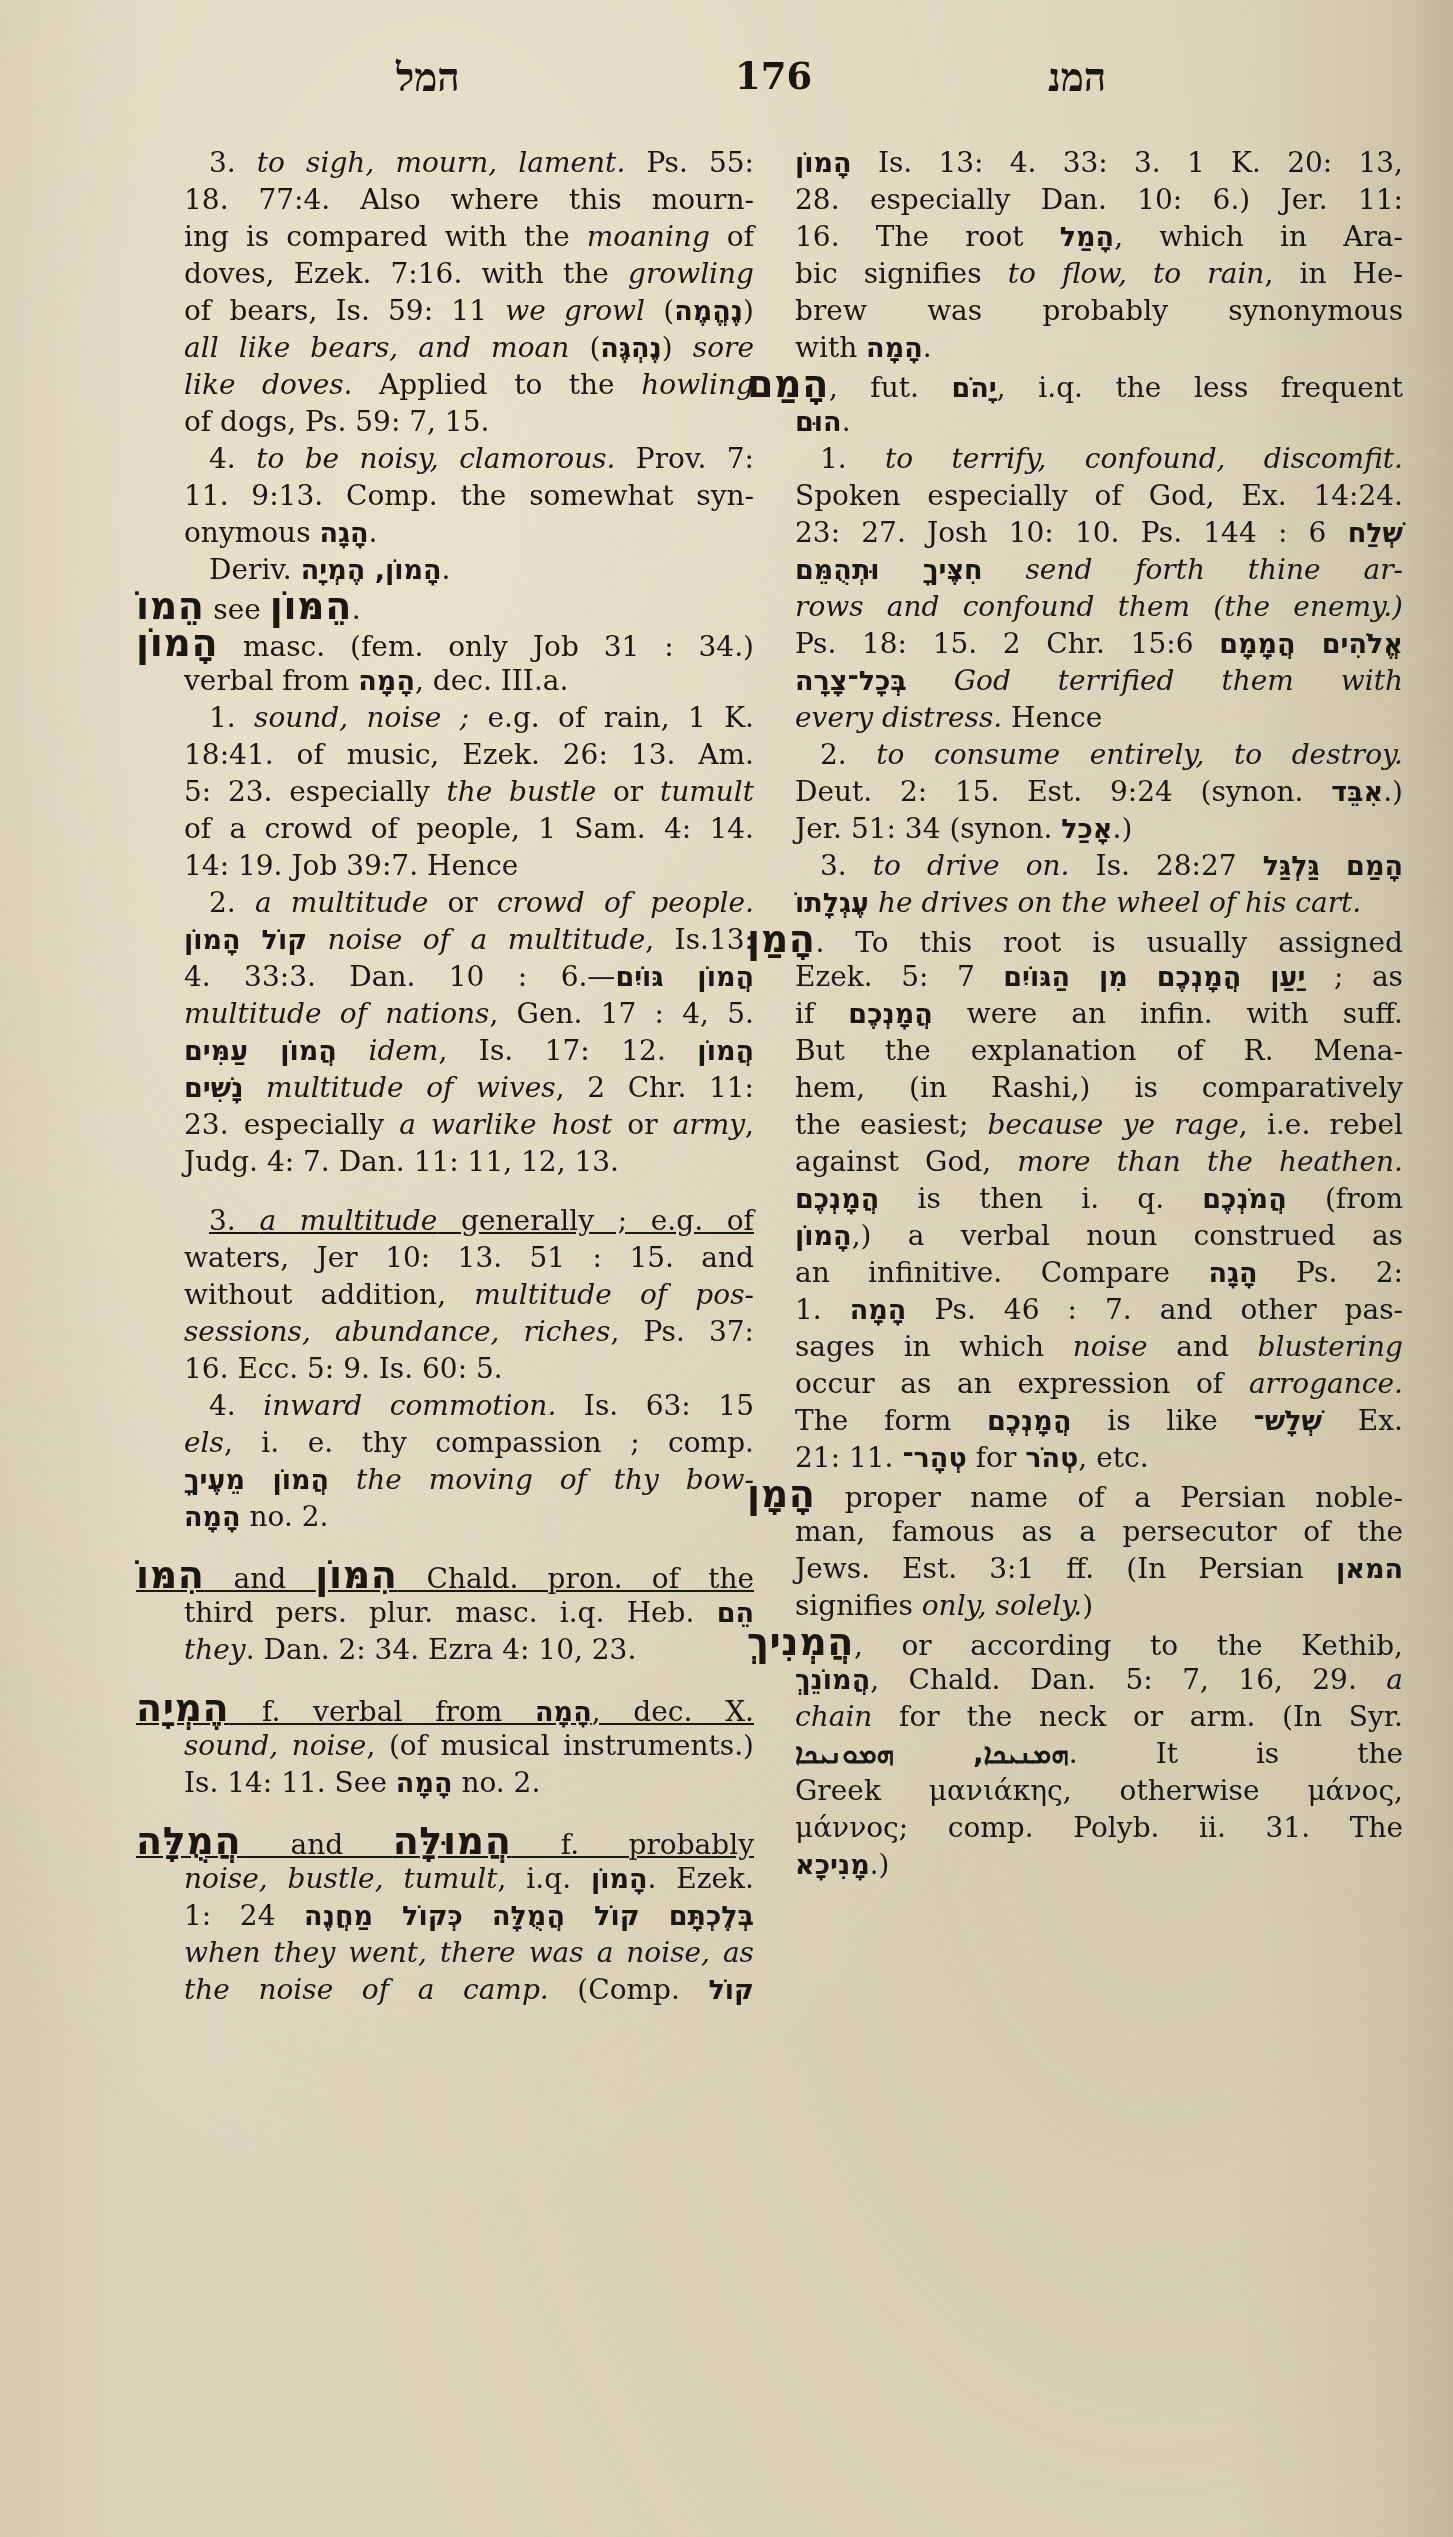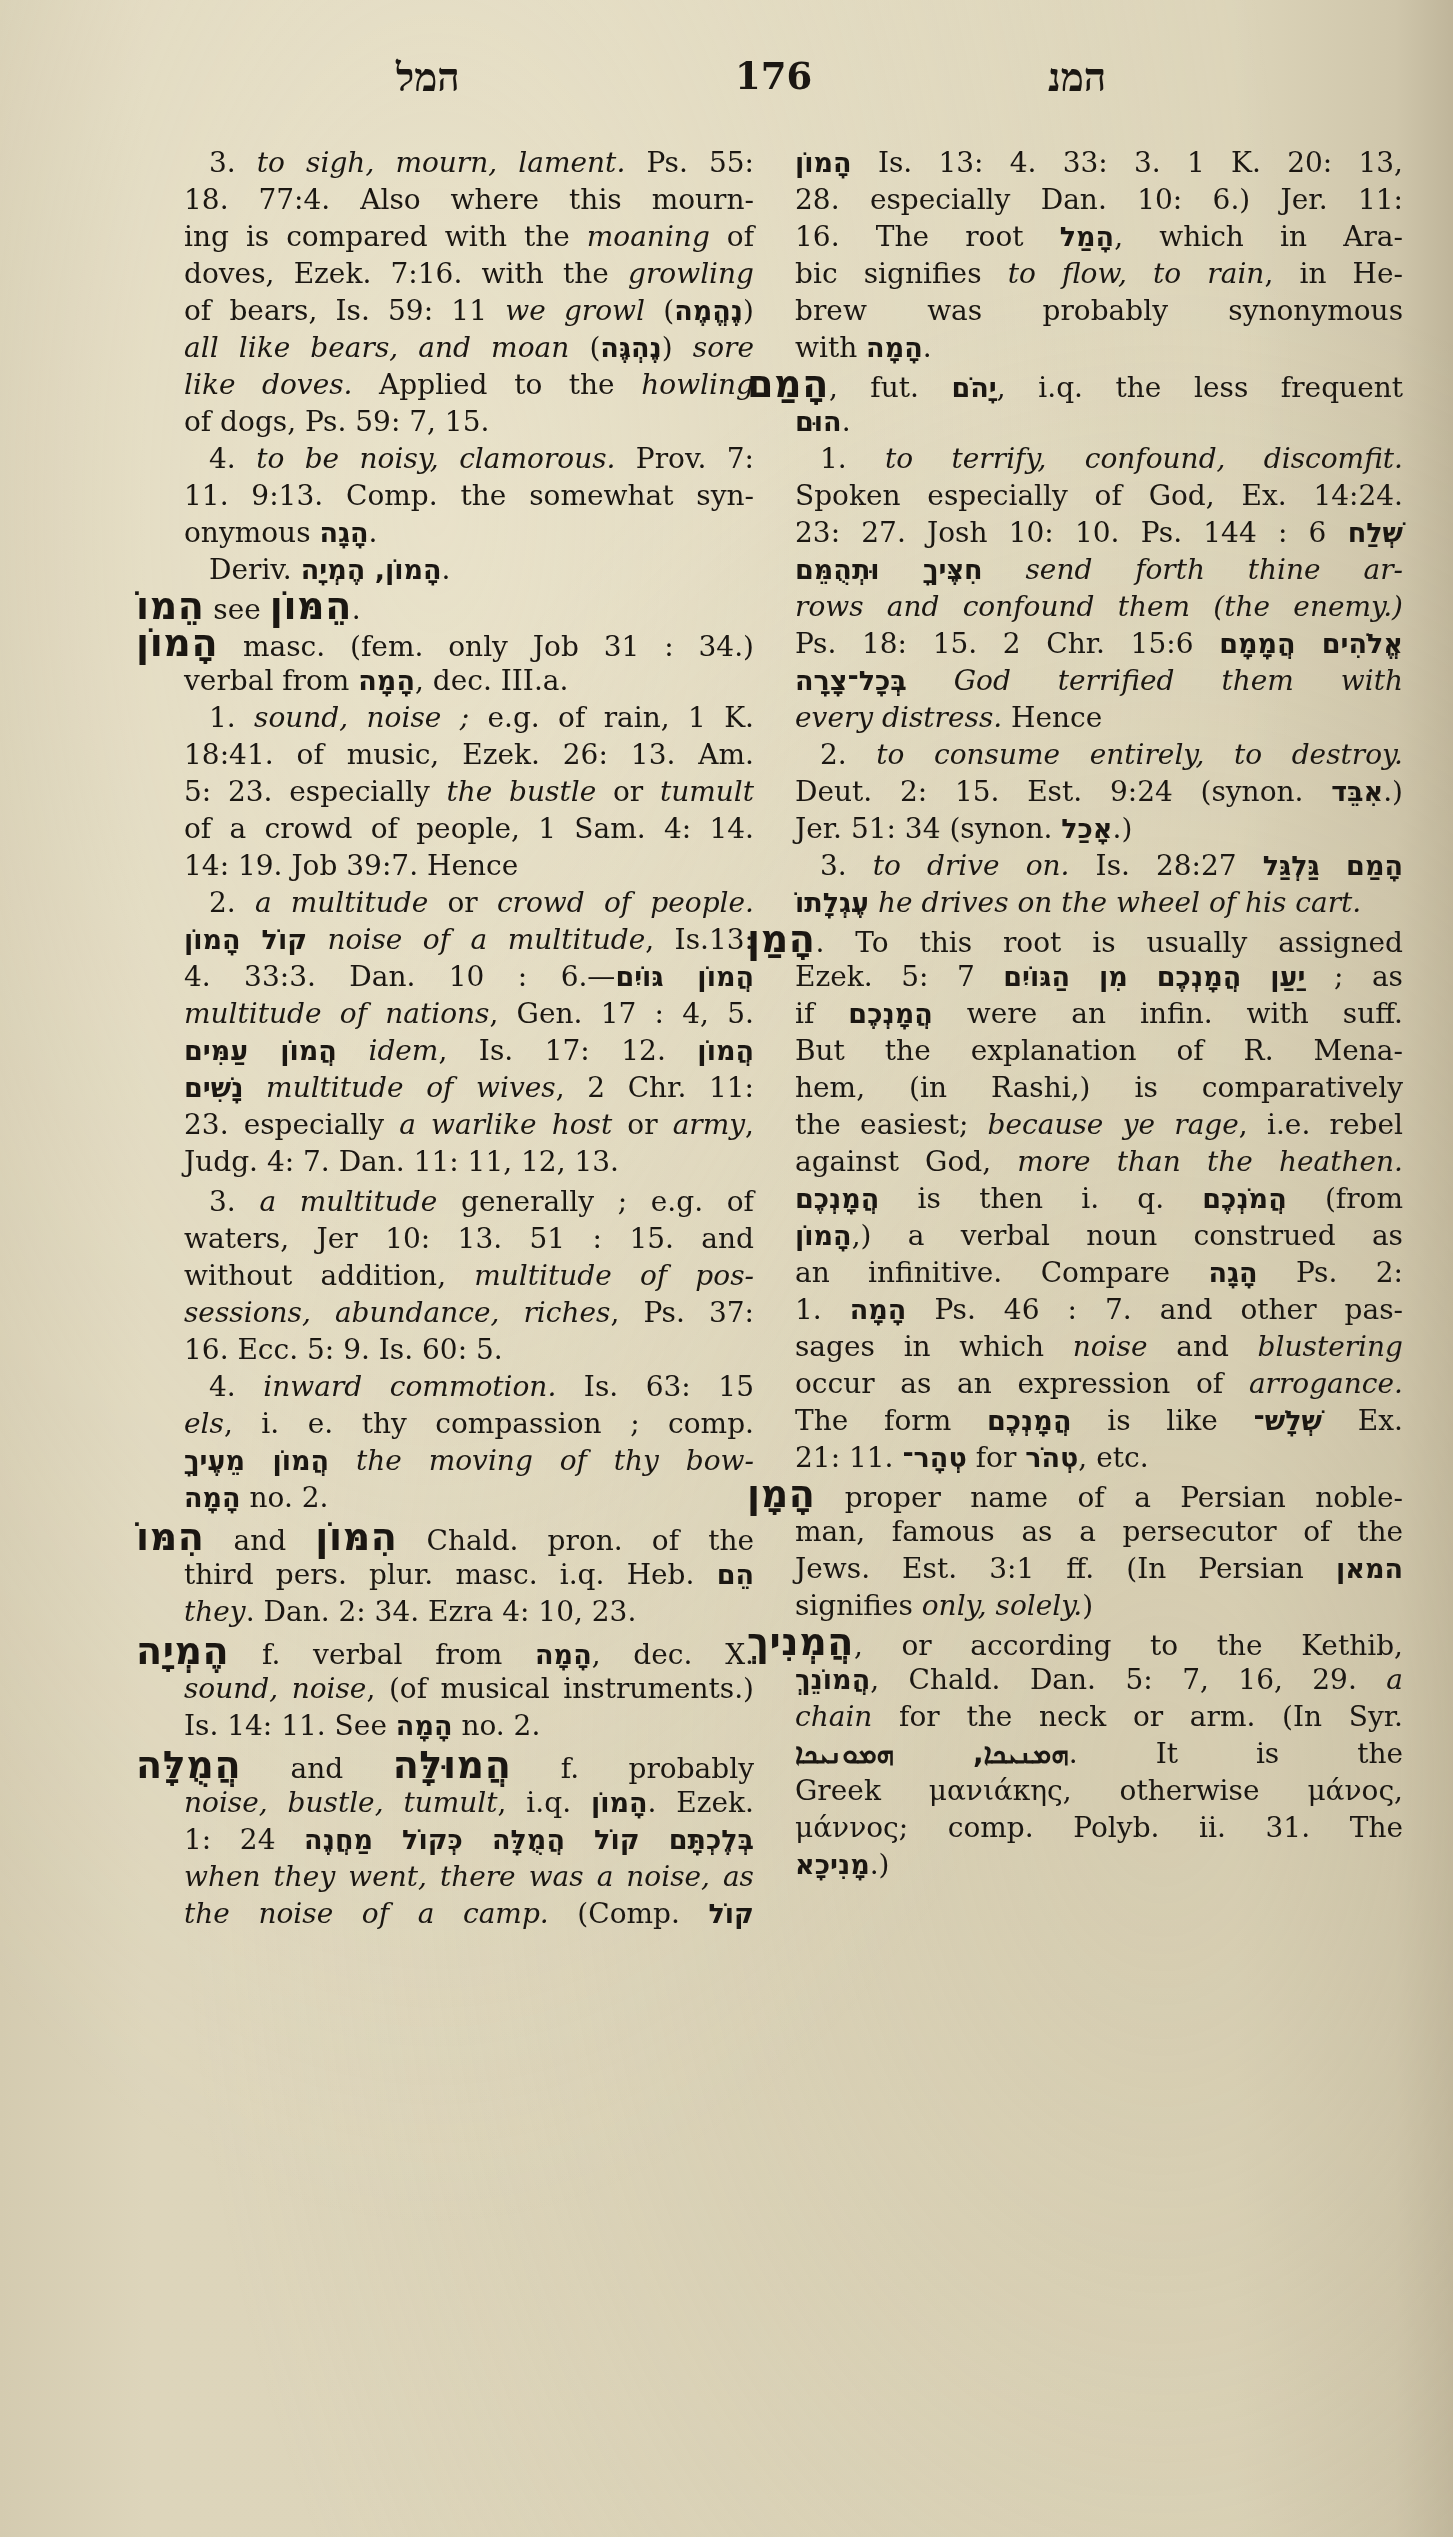--- a/index.html
+++ b/index.html
@@ -31,21 +31,21 @@
   .col-right { left: 795px; width: 608px; }
 
   .line {
     position: relative; height: 37px; line-height: 37px;
     font-size: 28px; white-space: nowrap;
     text-align: justify; text-align-last: justify;
   }
   .line.last { text-align-last: left; }
   .line.indent { padding-left: 25px; }
   .line.hanging { margin-left: -48px; }
-  .line.gap-before { margin-top: 3px; }
+  .line.gap-before { margin-top: 22px; text-decoration: underline; }
   .it { font-style: italic; }
   .he { font-family: "DejaVu Sans", sans-serif; font-weight: bold; direction: rtl; unicode-bidi: isolate; font-size: 27px; }
   .hw { font-family: "DejaVu Sans", sans-serif; font-weight: bold; direction: rtl; unicode-bidi: isolate; font-size: 38px; letter-spacing: 0.6px; }
   .gr { font-family: "DejaVu Serif", serif; }
   .sy { font-family: "DejaVu Sans", sans-serif; font-weight: bold; }
 </style>
 </head>
 <body>
 
 <div class="page">

